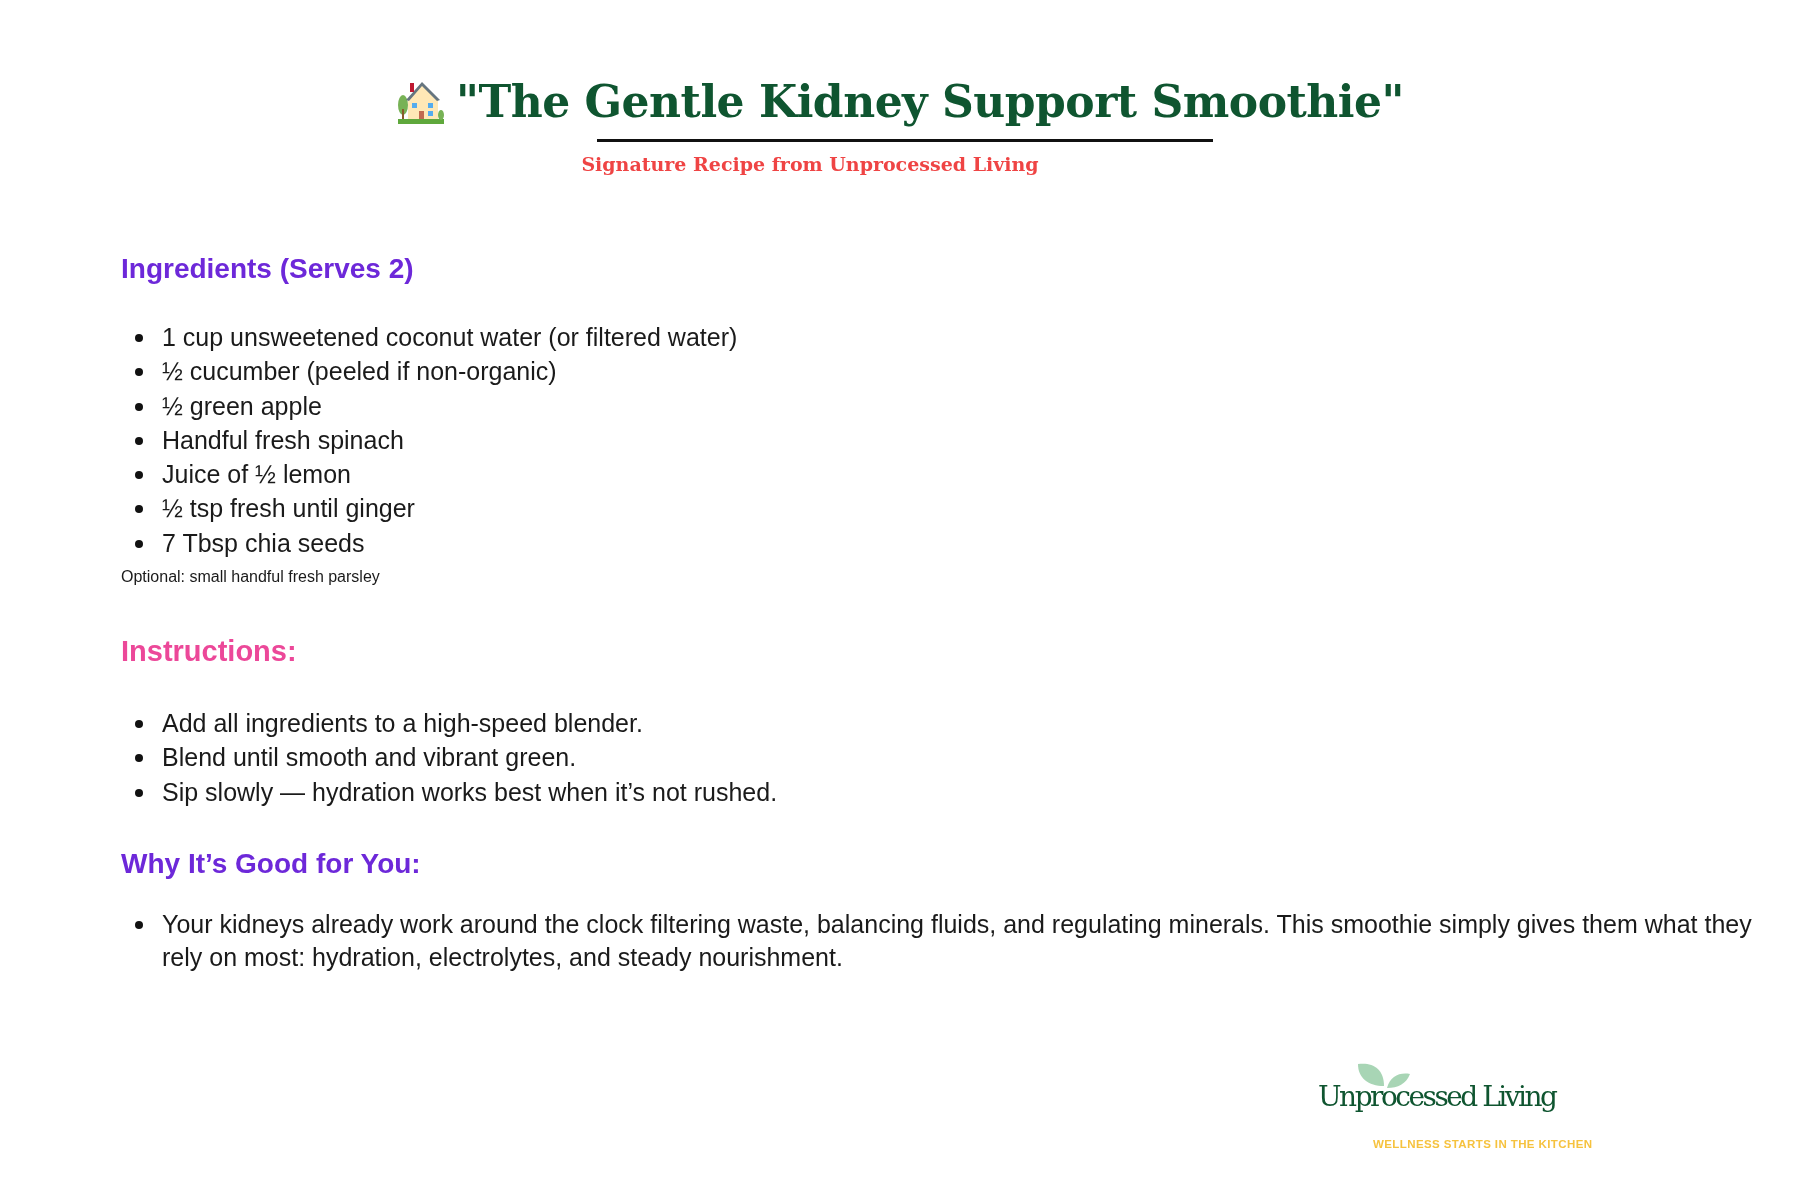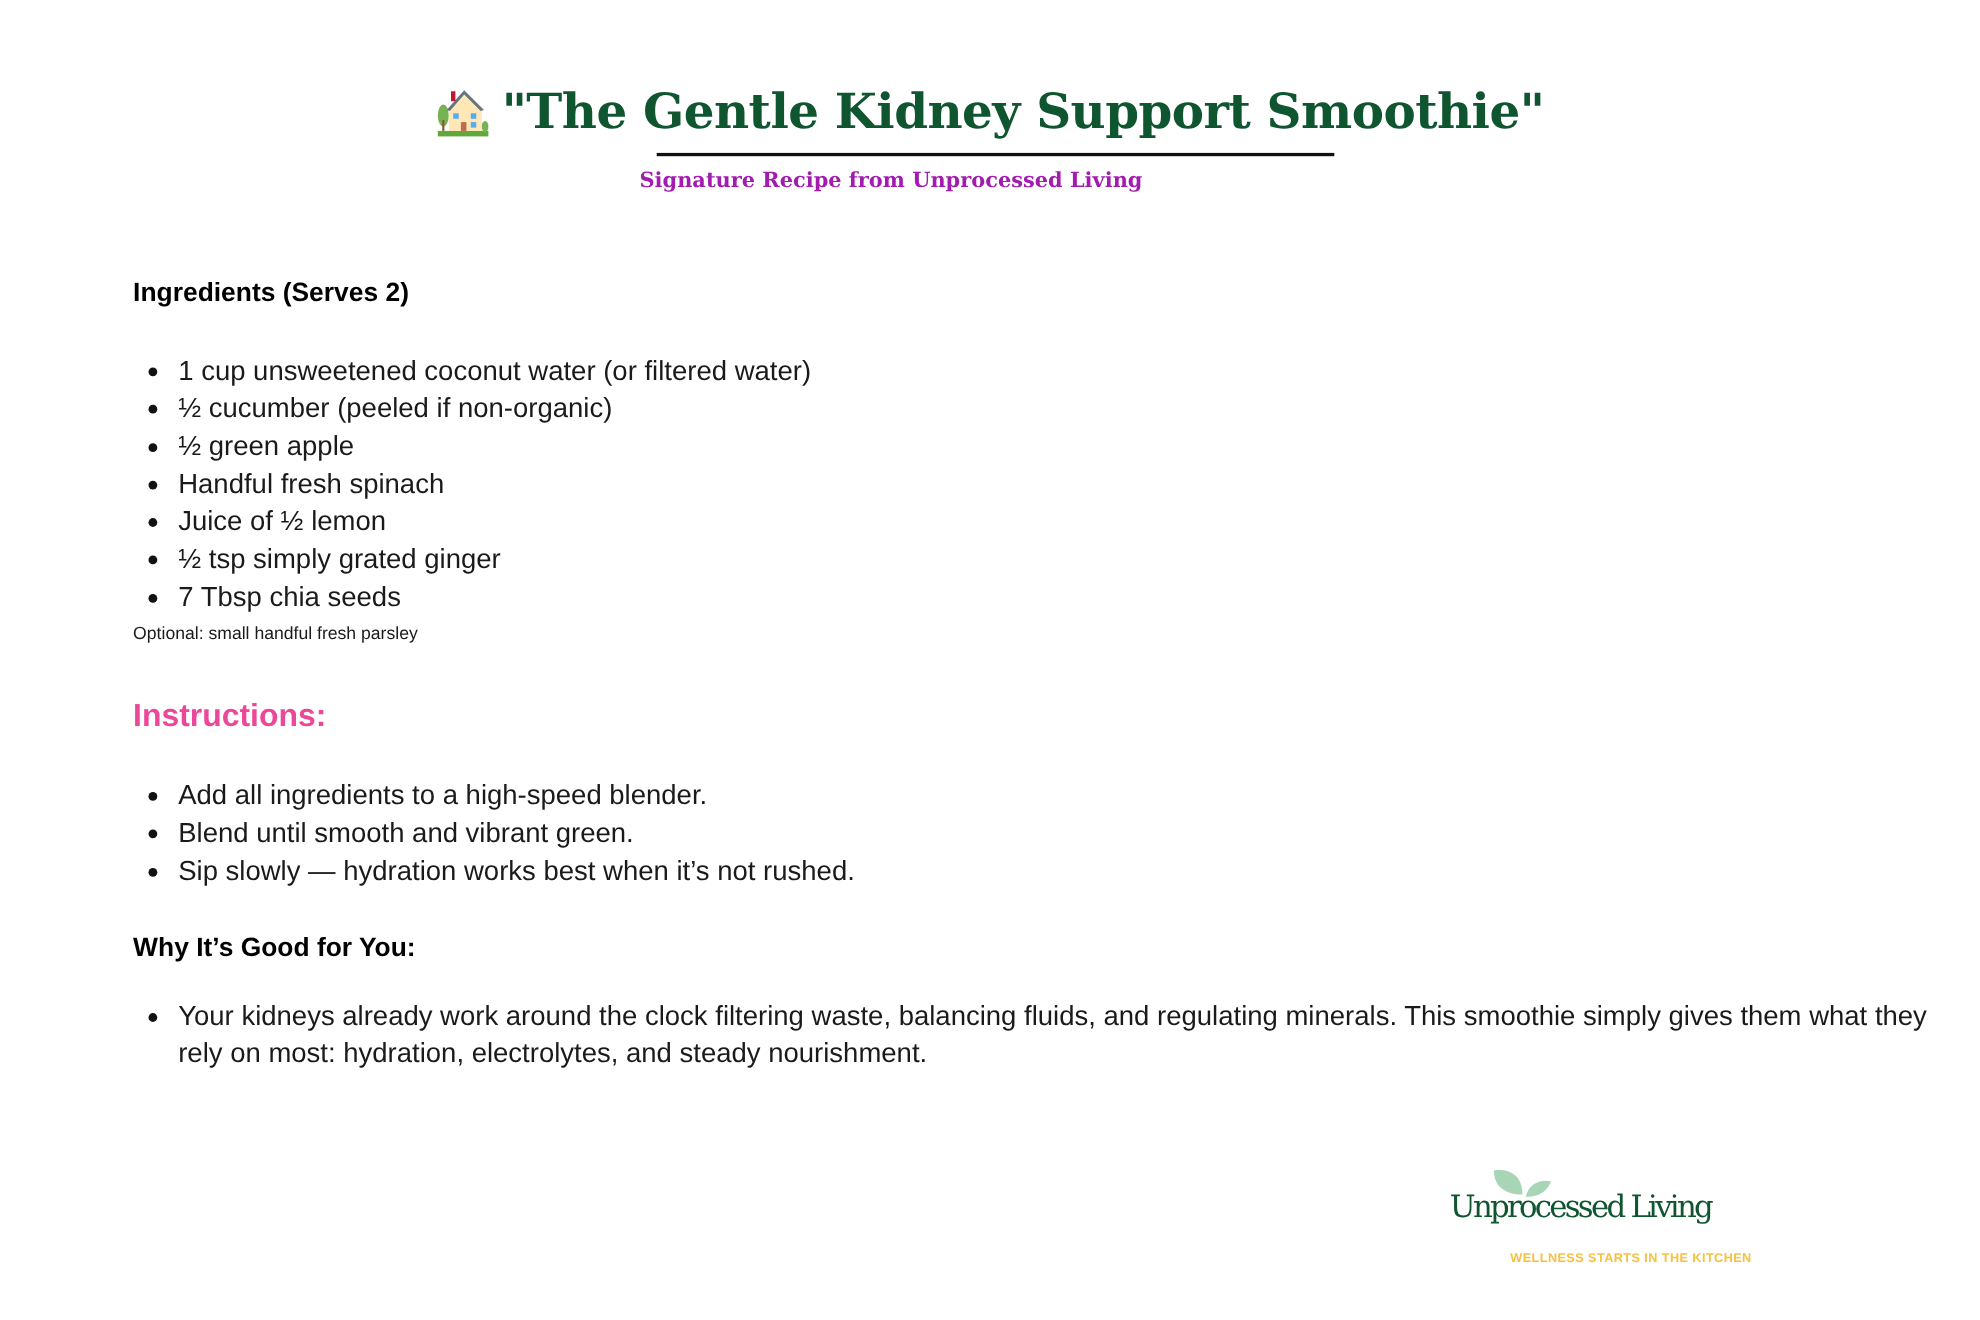--- a/index.html
+++ b/index.html
@@ -1,22 +1,22 @@
 <!DOCTYPE html>
 <html><head>
 <meta charset="utf-8">
 <style>
   html,body{margin:0;padding:0;background:#ffffff;}
   body{width:1800px;height:1200px;position:relative;overflow:hidden;font-family:"Liberation Sans",sans-serif;color:#1a1a1a;}
   .title-wrap{position:absolute;left:0;top:74px;width:1800px;text-align:center;}
   .title{display:inline-flex;align-items:center;gap:10px;font-family:"DejaVu Serif",serif;font-weight:bold;font-size:44px;color:#0f5530;letter-spacing:-0.5px;line-height:56px;}
   .house{width:50px;height:46px;display:inline-block;}
   .rule{position:absolute;left:597px;top:139px;width:616px;height:3px;background:#111;}
-  .subtitle{position:absolute;left:0;top:153px;width:1620px;text-align:center;font-family:"DejaVu Serif",serif;font-weight:bold;font-size:19px;color:#a21caf;}
-  .h-small{position:absolute;left:121px;font-weight:bold;font-size:24px;color:#000000;}
+  .subtitle{position:absolute;left:0;top:153px;width:1620px;text-align:center;font-family:"DejaVu Serif",serif;font-weight:bold;font-size:19px;color:#ef4444;}
+  .h-small{position:absolute;left:121px;font-weight:bold;font-size:28px;color:#6d28d9;}
   .h-large{position:absolute;left:121px;font-weight:bold;font-size:29px;color:#ec4899;}
   ul.list{position:absolute;left:121px;margin:0;padding:0 0 0 41px;list-style:none;font-size:25px;line-height:34.3px;}
   ul.list li{position:relative;}
   ul.list li::before{content:"";position:absolute;left:-27px;top:14px;width:8px;height:8px;border-radius:50%;background:#111;}
   .optional{position:absolute;left:121px;font-size:16px;line-height:34px;}
   .why{position:absolute;left:121px;top:908px;width:1610px;margin:0;padding:0 0 0 41px;list-style:none;font-size:25px;line-height:32.5px;}
   .why li{position:relative;}
   .why li::before{content:"";position:absolute;left:-27px;top:13px;width:8px;height:8px;border-radius:50%;background:#111;}
   .logo{position:absolute;left:1318px;top:1058px;width:360px;height:90px;}
   .logo-leaf{position:absolute;left:36px;top:4px;}
@@ -47,21 +47,21 @@
 <div class="rule"></div>
 <div class="subtitle">Signature Recipe from Unprocessed Living</div>
 
 <div class="h-small" style="top:253px;">Ingredients (Serves 2)</div>
 <ul class="list" style="top:320px;">
   <li>1 cup unsweetened coconut water (or filtered water)</li>
   <li>½ cucumber (peeled if non-organic)</li>
   <li>½ green apple</li>
   <li>Handful fresh spinach</li>
   <li>Juice of ½ lemon</li>
-  <li>½ tsp simply grated ginger</li>
+  <li>½ tsp fresh until ginger</li>
   <li>7 Tbsp chia seeds</li>
 </ul>
 <div class="optional" style="top:560px;">Optional: small handful fresh parsley</div>
 
 <div class="h-large" style="top:635px;">Instructions:</div>
 <ul class="list" style="top:706px;">
   <li>Add all ingredients to a high-speed blender.</li>
   <li>Blend until smooth and vibrant green.</li>
   <li>Sip slowly — hydration works best when it’s not rushed.</li>
 </ul>

